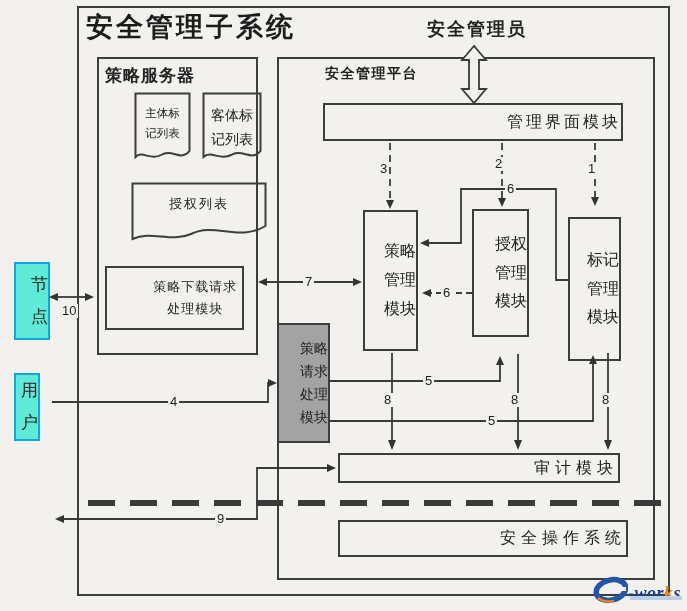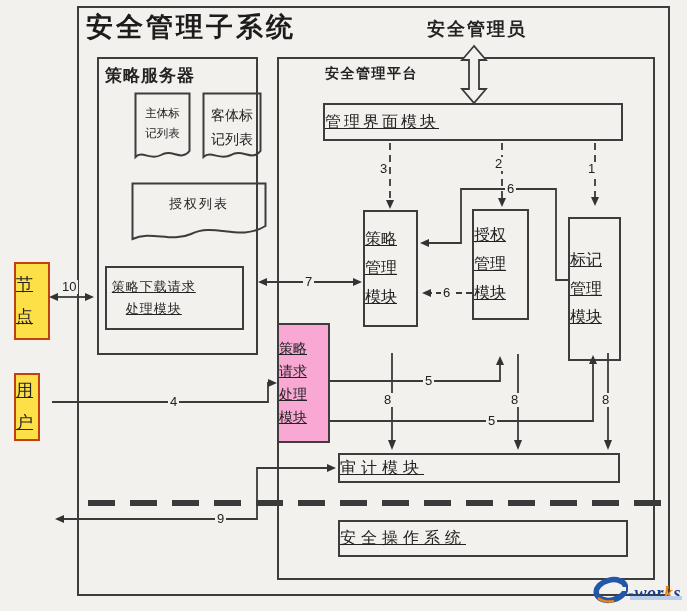--- a/index.html
+++ b/index.html
@@ -3,23 +3,23 @@
 <meta charset="utf-8">
 <style>
   html,body{margin:0;padding:0;background:#e8e6e2;}
   #stage{
     position:relative;width:687px;height:611px;margin:0 auto;
     background:#f3f1ed;overflow:hidden;
     font-family:"Liberation Sans","DejaVu Sans",sans-serif;
     color:#232323;
   }
   .box{position:absolute;border:2px solid #3d3d3d;box-sizing:border-box;background:transparent;}
-  .thinbox{position:absolute;border:2px solid #c2410c;box-sizing:border-box;background:#fde047;}
+  .thinbox{position:absolute;border:2px solid #0ea5e9;box-sizing:border-box;background:#5eead4;}
   .lbl{position:absolute;white-space:nowrap;}
-  .center{display:flex;align-items:center;justify-content:flex-start;text-align:center;text-decoration:underline;}
+  .center{display:flex;align-items:center;justify-content:flex-end;text-align:center;}
   .vtext{display:inline-block;word-break:break-all;line-break:anywhere;text-align:center;}
   .num{
     position:absolute;font-size:13px;color:#222;line-height:14px;
     background:#f3f1ed;padding:0 2px;z-index:7;font-weight:500;
   }
   #connectors{position:absolute;left:0;top:0;z-index:5;pointer-events:none;}
   .docwrap{position:absolute;margin-left:24px;}
   .docwrap svg{position:absolute;left:0;top:0;}
   .doctext{position:absolute;left:0;right:0;text-align:center;}
   #eworks{position:absolute;left:592px;top:569px;width:95px;height:40px;z-index:8;}
@@ -72,33 +72,33 @@
     <span class="vtext" style="width:7.2em;line-height:1.7;letter-spacing:1px;">策略下载请求处理模块</span>
   </div>
 
   <div class="box" style="left:277px;top:57px;width:378px;height:523px;"></div>
   <div class="lbl" style="left:285px;top:65px;font-size:14px;font-weight:bold;letter-spacing:1.5px;margin-left:40px;">安全管理平台</div>
 
   <div class="box center" style="left:323px;top:103px;width:300px;height:38px;font-size:16px;">
     <span style="letter-spacing:3px;">管理界面模块</span>
   </div>
 
-  <div class="box center" style="left:363px;top:210px;width:55px;height:117px;font-size:16px;">
+  <div class="box center" style="left:363px;top:210px;width:55px;height:141px;font-size:16px;">
     <span class="vtext" style="width:2em;line-height:1.8;">策略管理模块</span>
   </div>
 
-  <div class="box center" style="left:472px;top:209px;width:57px;height:111px;font-size:16px;">
+  <div class="box center" style="left:472px;top:209px;width:57px;height:128px;font-size:16px;">
     <span class="vtext" style="width:2em;line-height:1.8;">授权管理模块</span>
   </div>
 
   <div class="box center" style="left:568px;top:209px;width:53px;height:144px;font-size:16px;margin-top:8px;">
     <span class="vtext" style="width:2em;line-height:1.8;">标记管理模块</span>
   </div>
 
-  <div class="box center" style="left:277px;top:323px;width:53px;height:120px;font-size:14px;background:#f9a8d4;z-index:6;">
+  <div class="box center" style="left:277px;top:323px;width:53px;height:120px;font-size:14px;background:#a3a3a3;z-index:6;">
     <span class="vtext" style="width:2em;line-height:1.65;">策略请求处理模块</span>
   </div>
 
   <div class="box center" style="left:338px;top:453px;width:282px;height:30px;font-size:16px;">
     <span style="letter-spacing:5px;">审计模块</span>
   </div>
 
   <div class="box center" style="left:338px;top:520px;width:290px;height:37px;font-size:16px;">
     <span style="letter-spacing:5px;">安全操作系统</span>
   </div>
@@ -163,21 +163,21 @@
 
     <polygon points="474,46 462,60 469,60 469,89 462,89 474,103 486,89 479,89 479,60 486,60" fill="#f3f1ed" stroke="#3a3a3a" stroke-width="1.8"></polygon>
   </svg>
 
   <span class="num" style="left:378px;top:162px;">3</span>
   <span class="num" style="left:493px;top:157px;">2</span>
   <span class="num" style="left:586px;top:162px;">1</span>
   <span class="num" style="left:505px;top:182px;">6</span>
   <span class="num" style="left:441px;top:286px;">6</span>
   <span class="num" style="left:303px;top:275px;">7</span>
-  <span class="num" style="left:60px;top:280px;">10</span>
+  <span class="num" style="left:60px;top:304px;">10</span>
   <span class="num" style="left:168px;top:395px;">4</span>
   <span class="num" style="left:215px;top:512px;">9</span>
   <span class="num" style="left:423px;top:374px;">5</span>
   <span class="num" style="left:486px;top:414px;">5</span>
   <span class="num" style="left:382px;top:393px;">8</span>
   <span class="num" style="left:509px;top:393px;">8</span>
   <span class="num" style="left:600px;top:393px;">8</span>
 
   <div id="eworks">
     <svg width="36" height="40" viewBox="0 0 36 40" style="position:absolute;left:0;top:0;">

